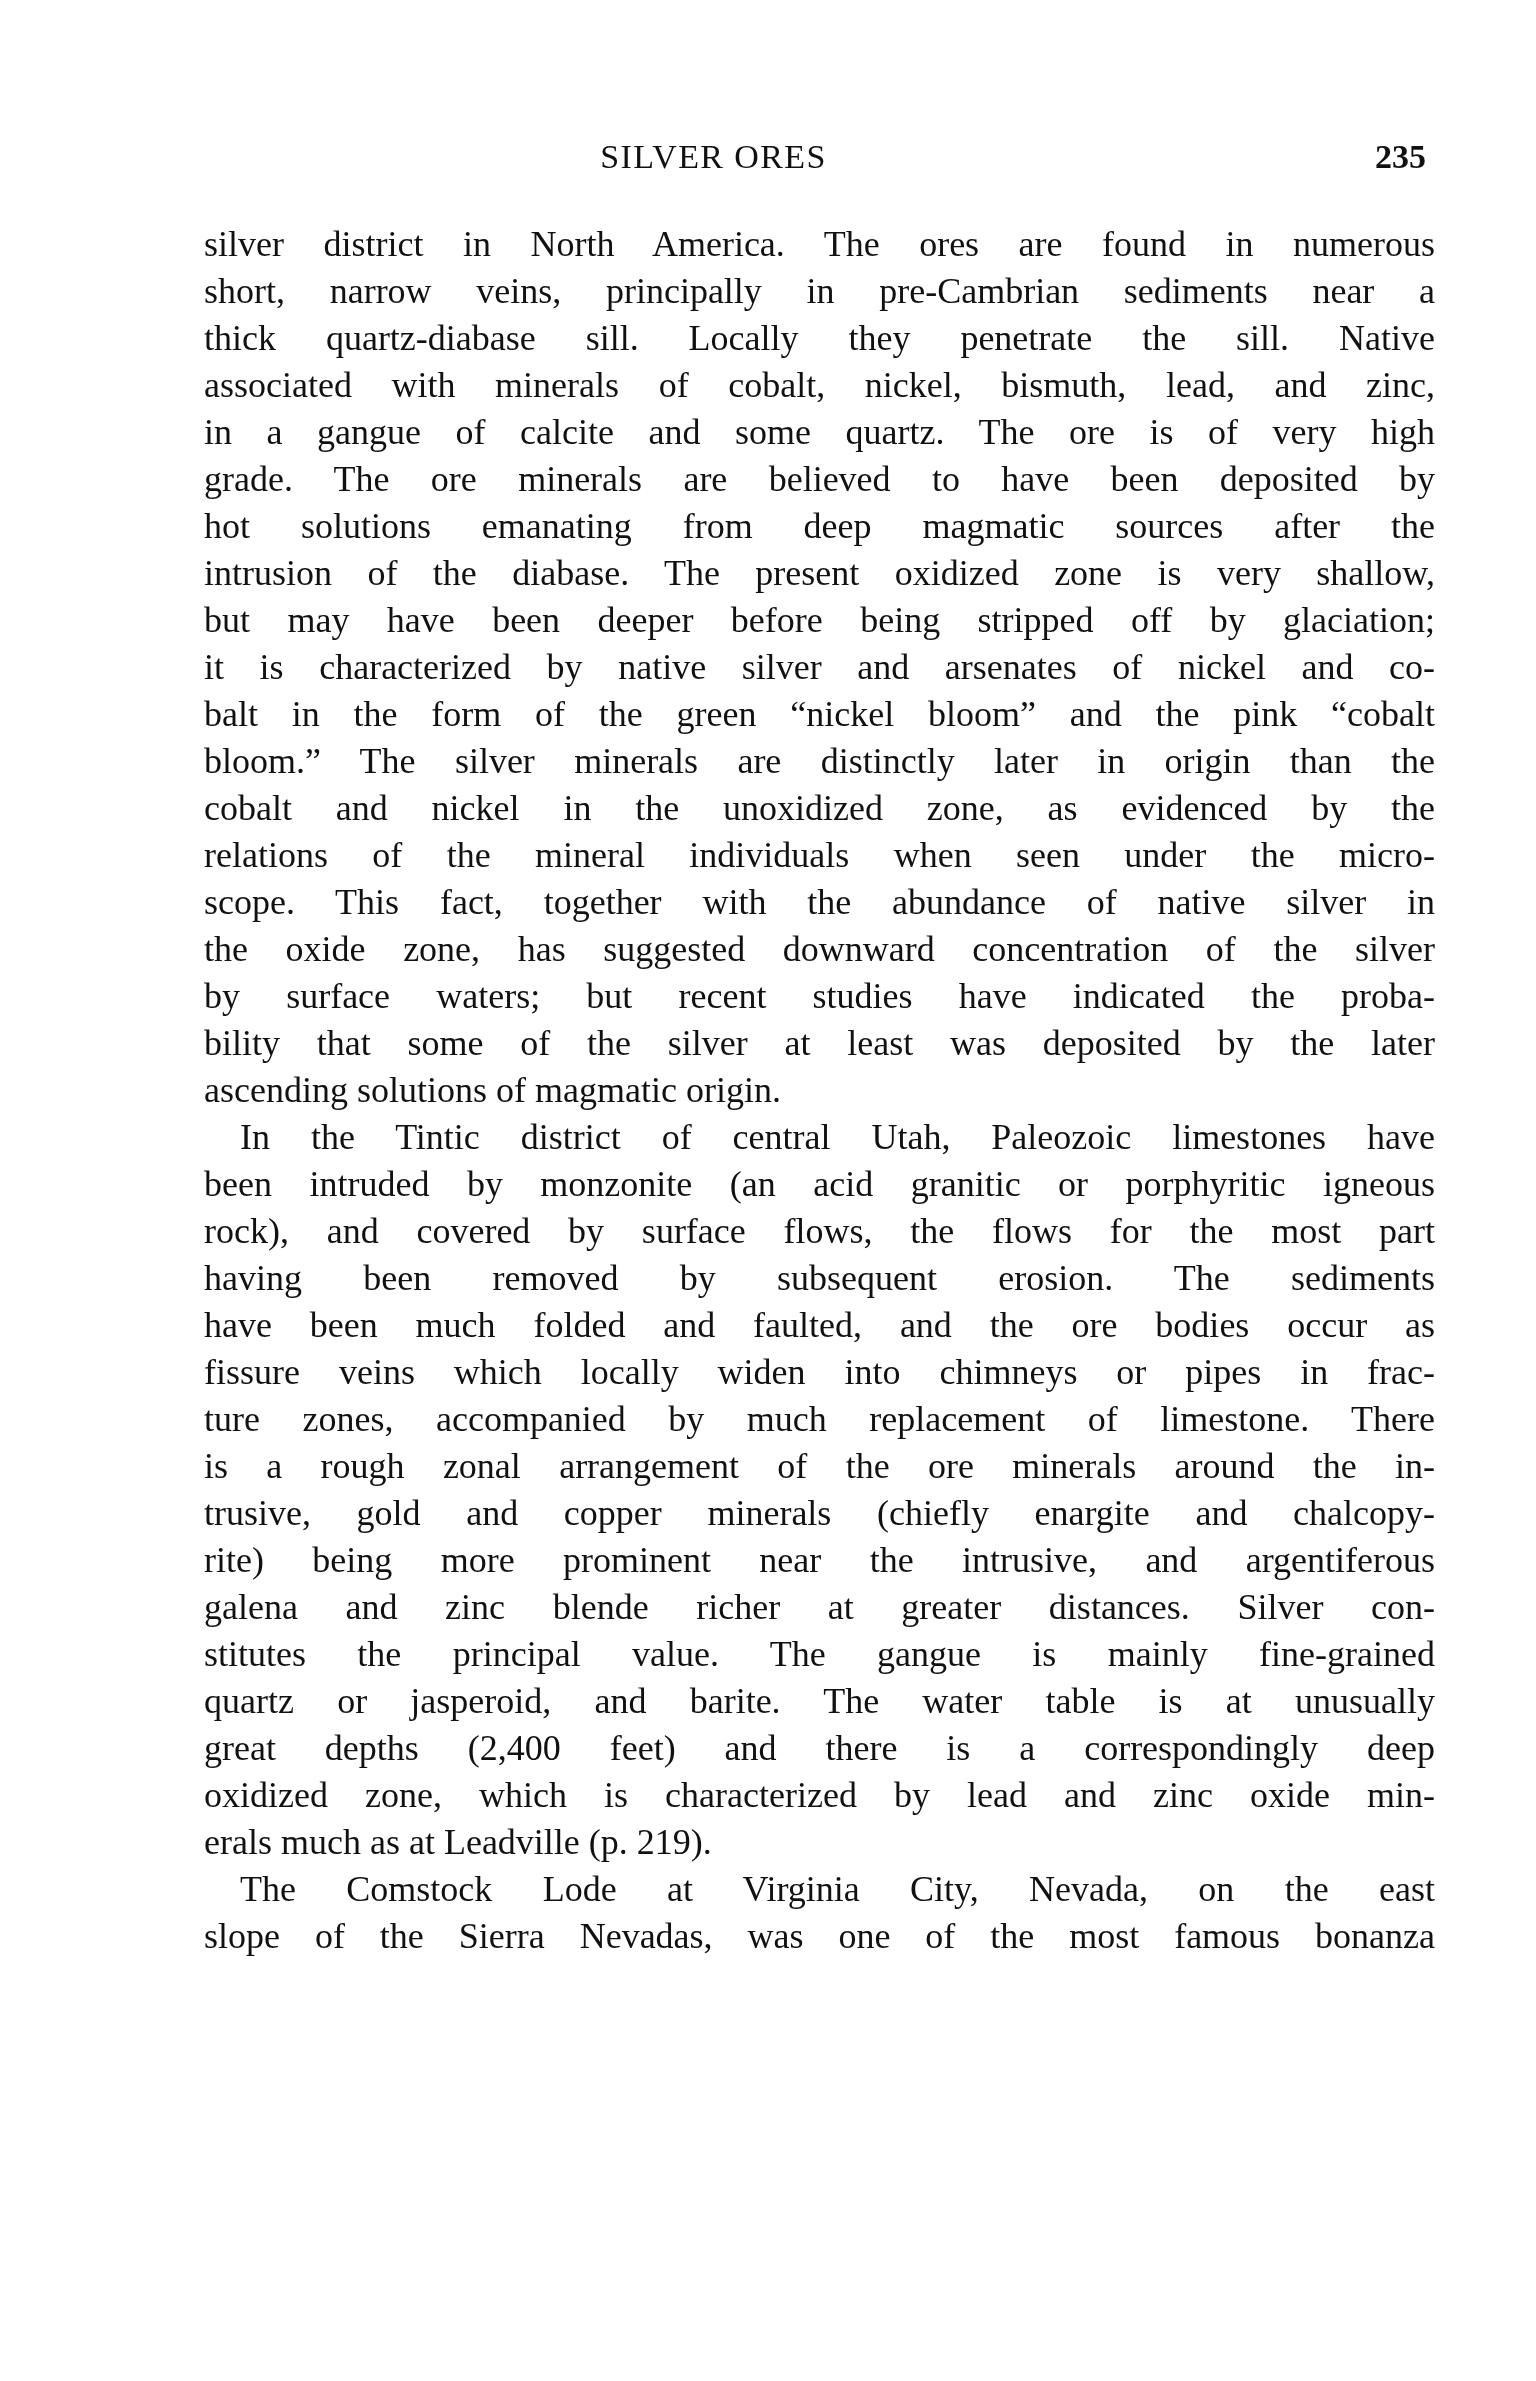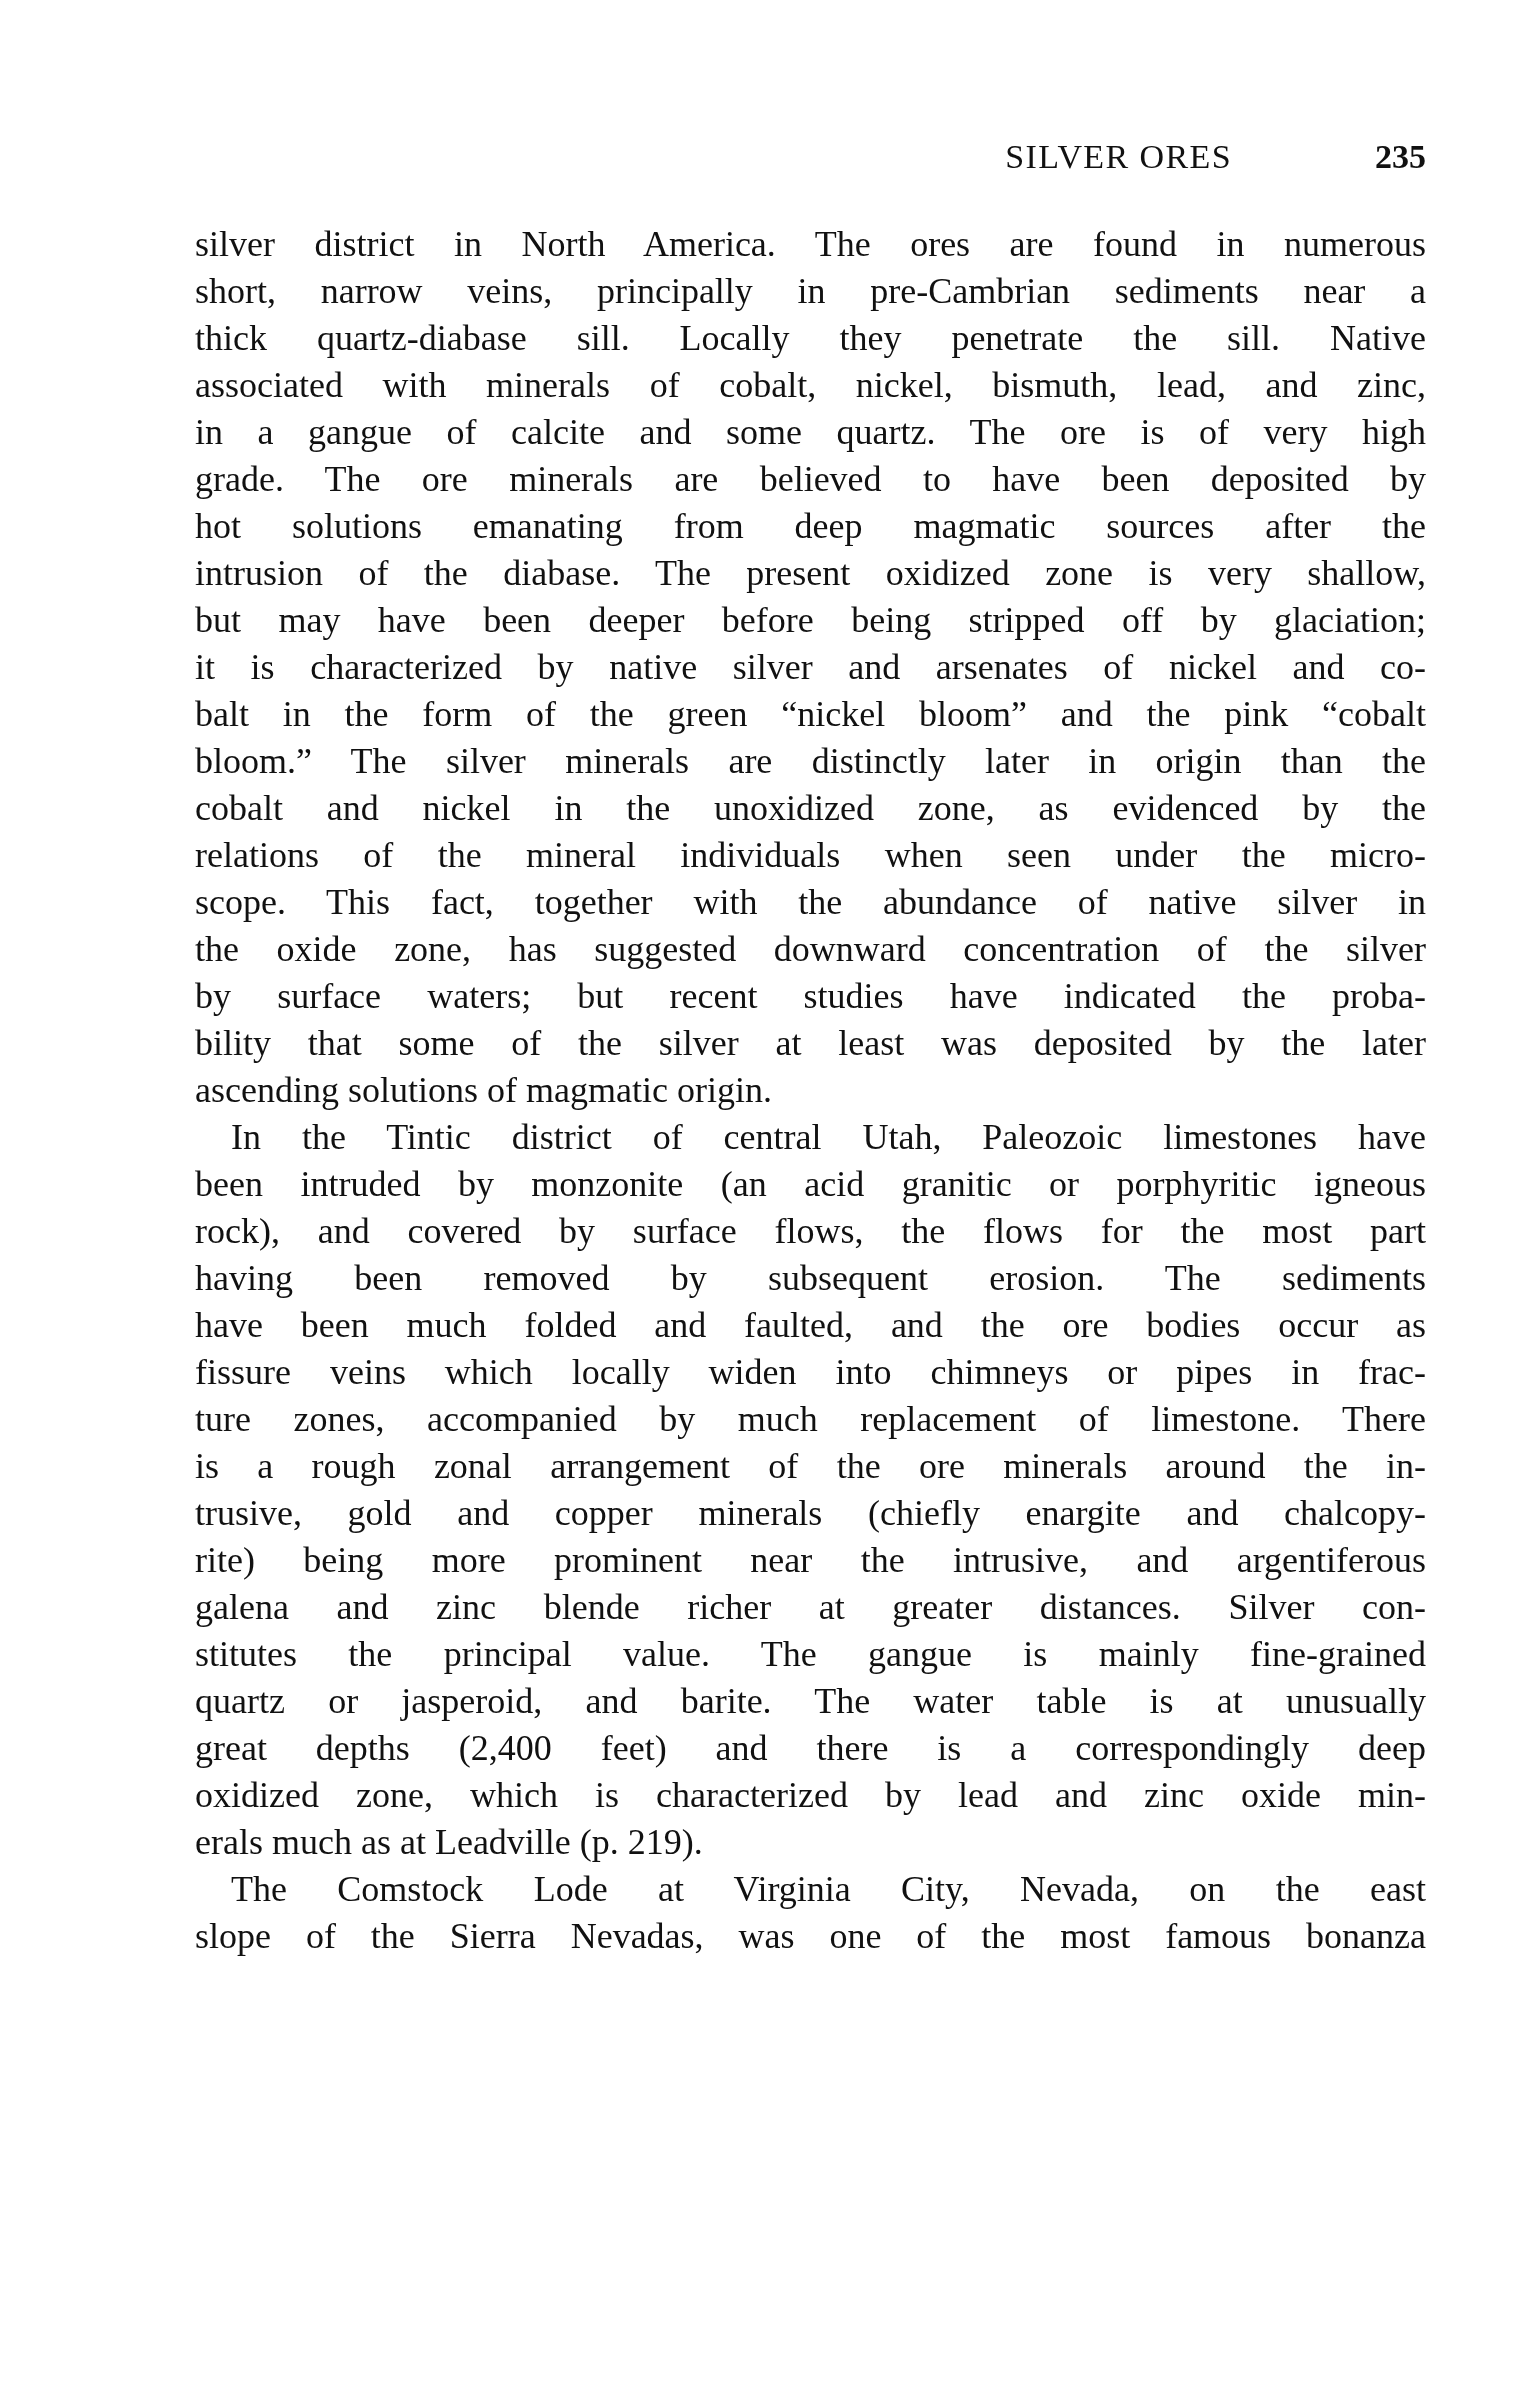--- a/index.html
+++ b/index.html
@@ -26,38 +26,38 @@
     position: absolute;
     top: 133px;
     left: 195px;
     width: 1231px;
     height: 48px;
   }
   .running-title {
     position: absolute;
     left: 0;
     width: 1037px;
-    text-align: right;
+    text-align: center;
     font-size: 34px;
     letter-spacing: 1.4px;
     line-height: 48px;
     top: 0;
   }
   .page-number {
     position: absolute;
     right: 0;
     top: 0;
     font-size: 34px;
     line-height: 48px;
     font-weight: bold;
     margin-left: 48px;
   }
   .body-text {
     position: absolute;
-    left: 195px;
+    left: 204px;
     top: 221px;
     width: 1231px;
   }
   .line {
     display: block;
     height: 47px;
     line-height: 47px;
     font-size: 36px;
     white-space: nowrap;
     text-align: justify;

